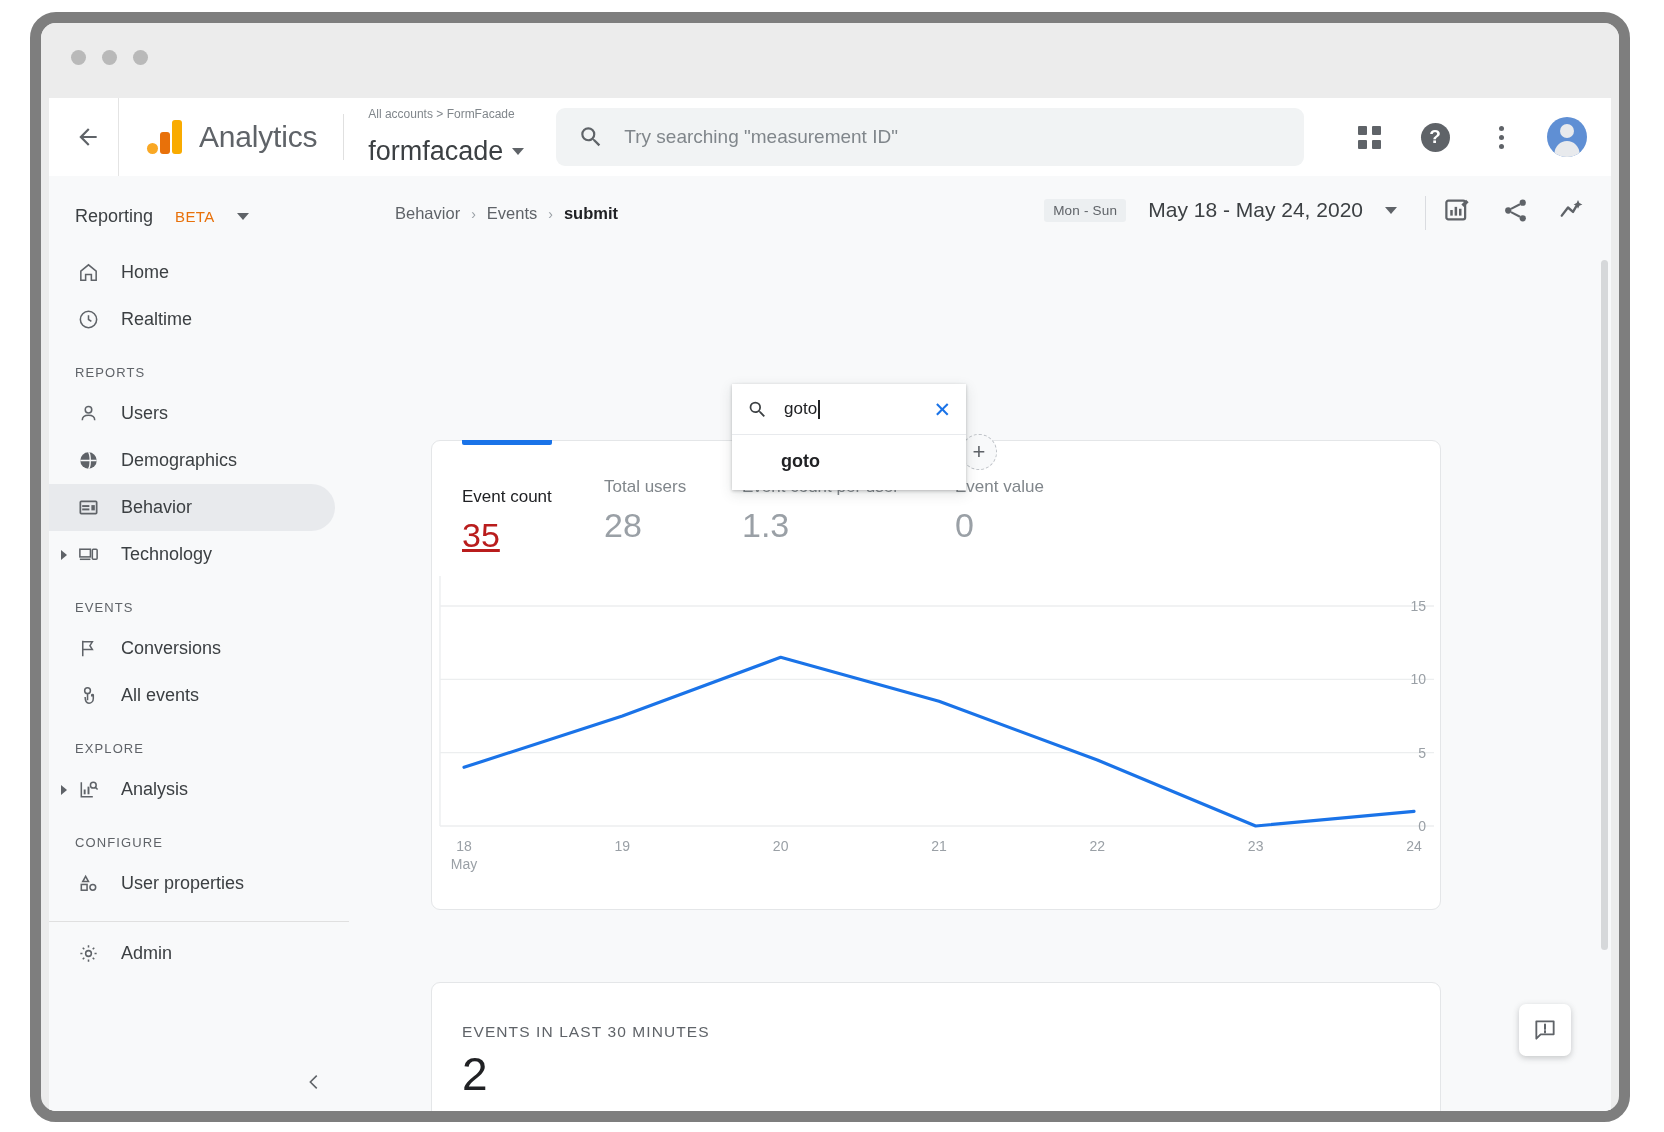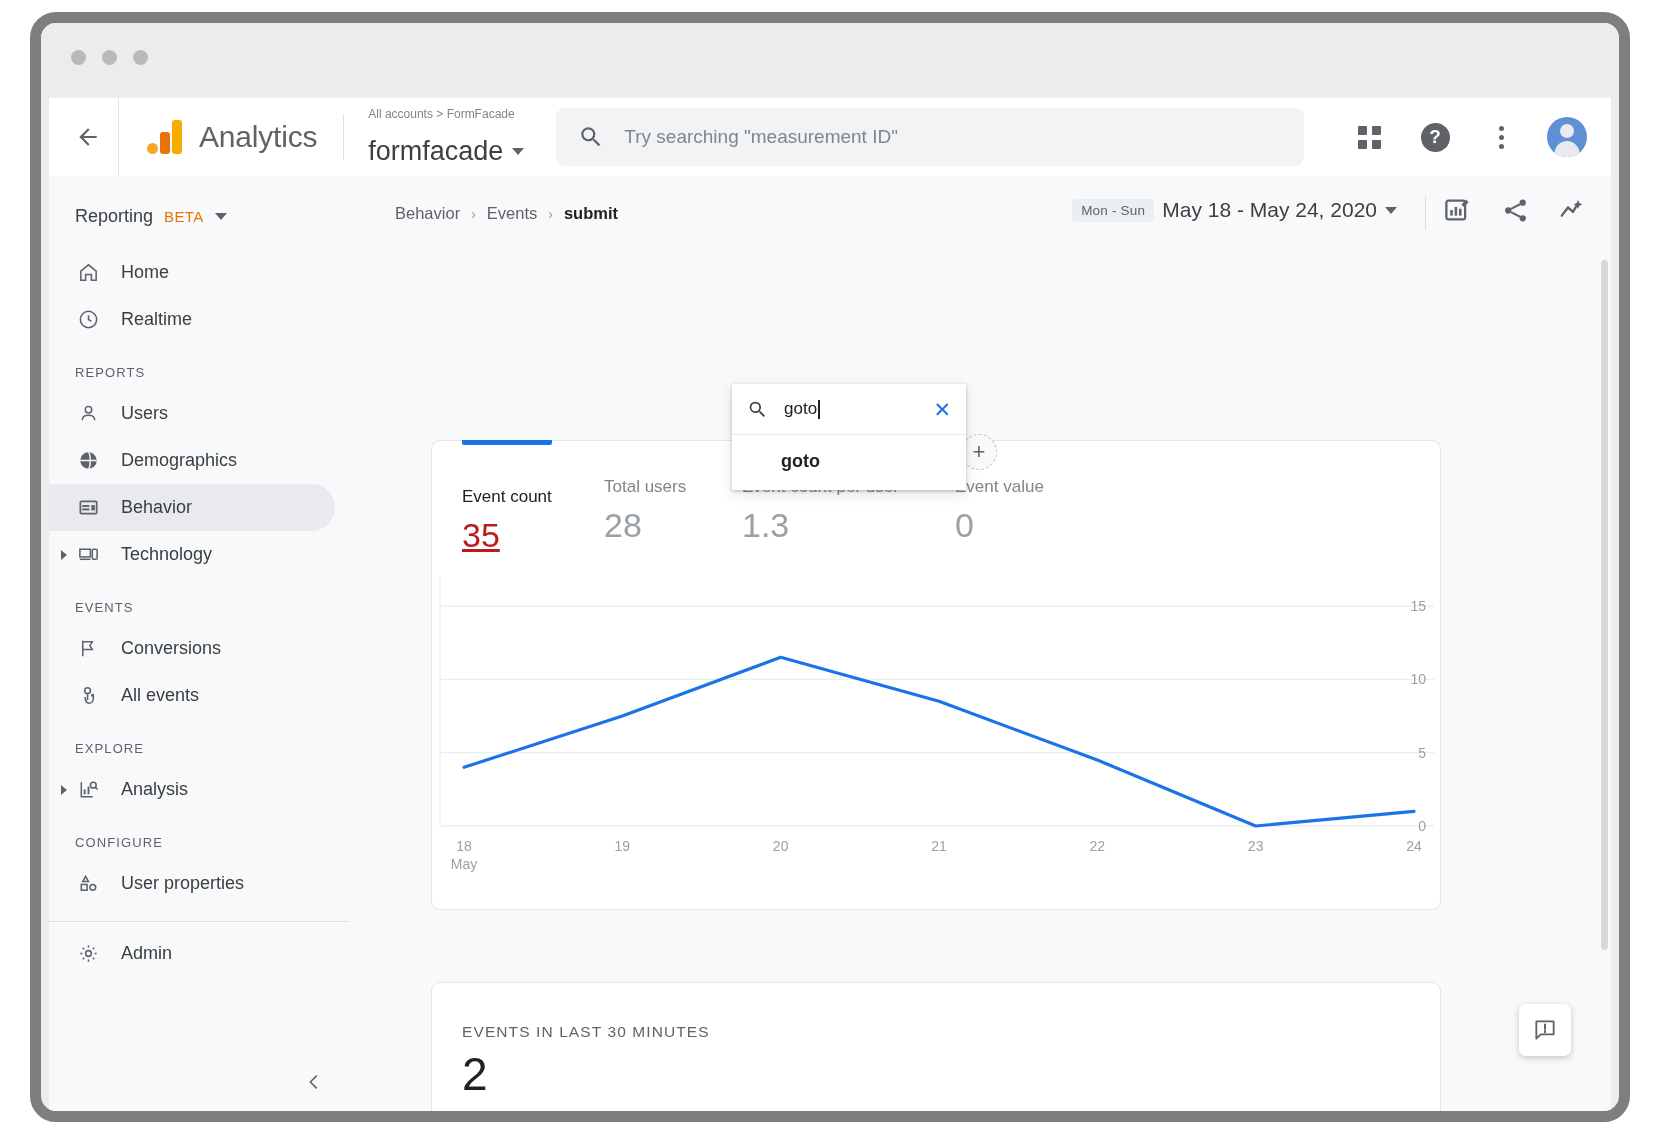--- a/index.html
+++ b/index.html
@@ -106,21 +106,21 @@
     width: 25px; height: 18px; border-radius: 13px 13px 0 0; background: #e8eaed;
   }
   
   .sidebar {
     position: absolute; left: 0; top: 78px;
     width: 300px; height: 935px;
     background: #f8f9fa;
     overflow: hidden;
   }
   .reporting {
-    display: flex; align-items: center; gap: 11px;
+    display: flex; align-items: center; gap: 22px;
     padding: 30px 0 22px 26px;
     font-size: 18px; color: #3c4043;
   }
   .beta { color: #e8710a; font-size: 15px; letter-spacing: .4px; }
   .sb-section {
     font-size: 13px; letter-spacing: 1.1px; color: #5f6368;
     padding: 22px 0 10px 26px;
   }
   .sb-item {
     display: flex; align-items: center;
@@ -152,21 +152,21 @@
   }
   .crumb {
     display: flex; align-items: center; gap: 11px;
     padding: 28px 0 0 46px; font-size: 16.5px; color: #5f6368;
   }
   .crumb .sep { color: #9aa0a6; font-size: 14px; }
   .crumb .cur { color: #202124; font-weight: bold; }
   .toprow { position: relative; }
   .daterange {
     position: absolute; right: 214px; top: 22px;
-    display: flex; align-items: center; gap: 8px;
+    display: flex; align-items: center; gap: 22px;
   }
   .mon-sun {
     background: #eceff1; color: #5f6368; font-size: 13.5px;
     padding: 4px 9px; border-radius: 3px; letter-spacing: .2px;
   }
   .dr-text { font-size: 21px; color: #3c4043; }
   .tbar-sep { position: absolute; right: 185px; top: 20px; width: 1px; height: 34px; background: #dadce0; }
   .tbar {
     position: absolute; right: 22px; top: 18px;
     display: flex; align-items: center; gap: 26px;

